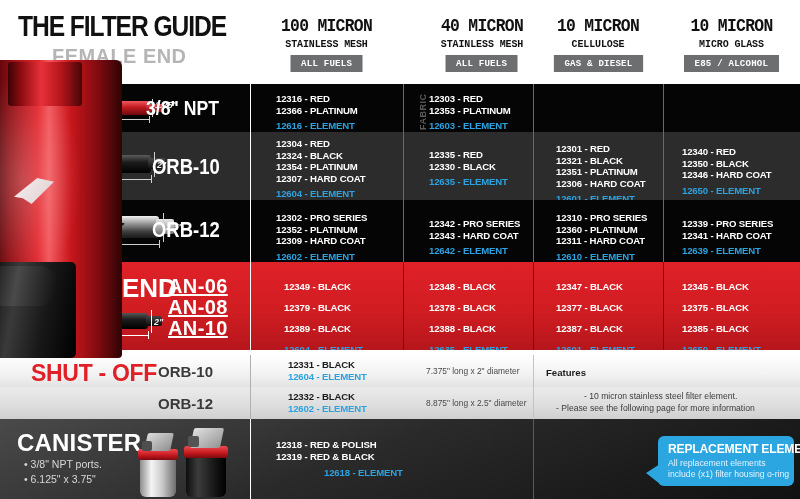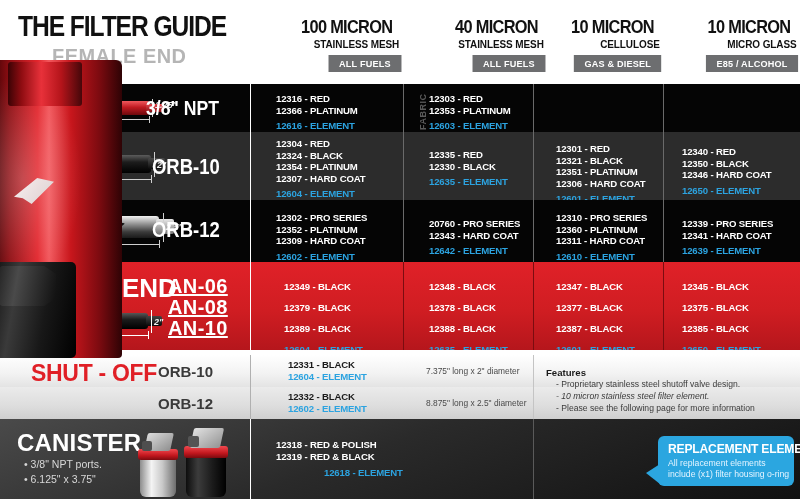--- a/index.html
+++ b/index.html
@@ -17,21 +17,21 @@
     color:#111; transform:scaleX(0.82); transform-origin:left center;
     white-space:nowrap;
   }
   .title-sub {
     position:absolute; left:52px; top:44px;
     font-weight:bold; font-size:21px; letter-spacing:0.5px;
     color:#b5b5b5; transform:scaleX(0.95); transform-origin:left center;
     white-space:nowrap;
   }
 
-  .colhead { position:absolute; top:16px; text-align:right; }
+  .colhead { position:absolute; top:16px; text-align:center;font-family:Liberation Mono, monospace; }
   .colhead .mic {
     font-weight:bold; font-size:19px; color:#111; letter-spacing:-0.8px;
     transform:scaleX(0.86); white-space:nowrap; line-height:21px;
   }
   .colhead .mat {
     font-weight:bold; font-size:10.5px; color:#111; letter-spacing:-0.1px;
     transform:scaleX(0.95); white-space:nowrap; line-height:13px; margin-top:1px;
   }
   .colhead .fuelbadge {
     display:inline-block; margin-top:4px;
@@ -300,21 +300,21 @@
     </div>
     <div class="rowlabel" style="left:152px; top:17px; font-size:22px;">ORB-12</div>
 
     <div class="cell" style="left:276px; top:12px;">
       <div class="pn">12302 - PRO SERIES</div>
       <div class="pn">12352 - PLATINUM</div>
       <div class="pn">12309 - HARD COAT</div>
       <div class="pn elem" style="margin-top:4px;">12602 - ELEMENT</div>
     </div>
     <div class="cell" style="left:429px; top:18px;">
-      <div class="pn">20760 - PRO SERIES</div>
+      <div class="pn">12342 - PRO SERIES</div>
       <div class="pn">12343 - HARD COAT</div>
       <div class="pn elem" style="margin-top:4px;">12642 - ELEMENT</div>
     </div>
     <div class="cell" style="left:556px; top:12px;">
       <div class="pn">12310 - PRO SERIES</div>
       <div class="pn">12360 - PLATINUM</div>
       <div class="pn">12311 - HARD COAT</div>
       <div class="pn elem" style="margin-top:4px;">12610 - ELEMENT</div>
     </div>
     <div class="cell" style="left:682px; top:18px;">
@@ -383,22 +383,21 @@
   <div class="row rowlite2" style="top:387px; height:32px;">
     <div class="orb-lite" style="left:158px; top:8px;">ORB-12</div>
     <div class="cell" style="left:288px; top:4px;">
       <div class="pn dark">12332 - BLACK</div>
       <div class="pn elem">12602 - ELEMENT</div>
     </div>
     <div class="dimspec" style="left:426px; top:11px;">8.875" long x 2.5" diameter</div>
   </div>
 
   <div id="features-title" style="left:546px; top:367px;">Features</div>
-  <div class="feature-li" style="left:556px; top:379px;">- Proprietary stainless steel shutoff valve design.</div>
-  <div class="feature-li" style="left:556px; top:391px;font-style:italic;">- 10 micron stainless steel filter element.</div>
+  <div class="feature-li" style="left:584px; top:391px;">- 10 micron stainless steel filter element.</div>
   <div class="feature-li" style="left:556px; top:403px;">- Please see the following page for more information</div>
 
   <div class="row rowgrey" style="top:419px; height:80px;">
     <div id="canister-title" style="left:17px; top:10px;">CANISTER</div>
     <div class="can-bullet" style="left:24px; top:39px;">• 3/8" NPT ports.</div>
     <div class="can-bullet" style="left:24px; top:54px;">• 6.125" x 3.75"</div>
 
     <div class="can-img" style="left:128px; top:8px; width:60px; height:68px;">
       <div style="position:absolute; left:12px; top:30px; width:36px; height:40px; border-radius:3px 3px 6px 6px; background:linear-gradient(90deg,#8d8d8d 0%,#f4f4f4 32%,#c9c9c9 62%,#6d6d6d 100%);"></div>
       <div style="position:absolute; left:10px; top:22px; width:40px; height:11px; border-radius:3px; background:linear-gradient(180deg,#f2484e 0%,#c0161d 60%,#7c0a0f 100%);"></div>

